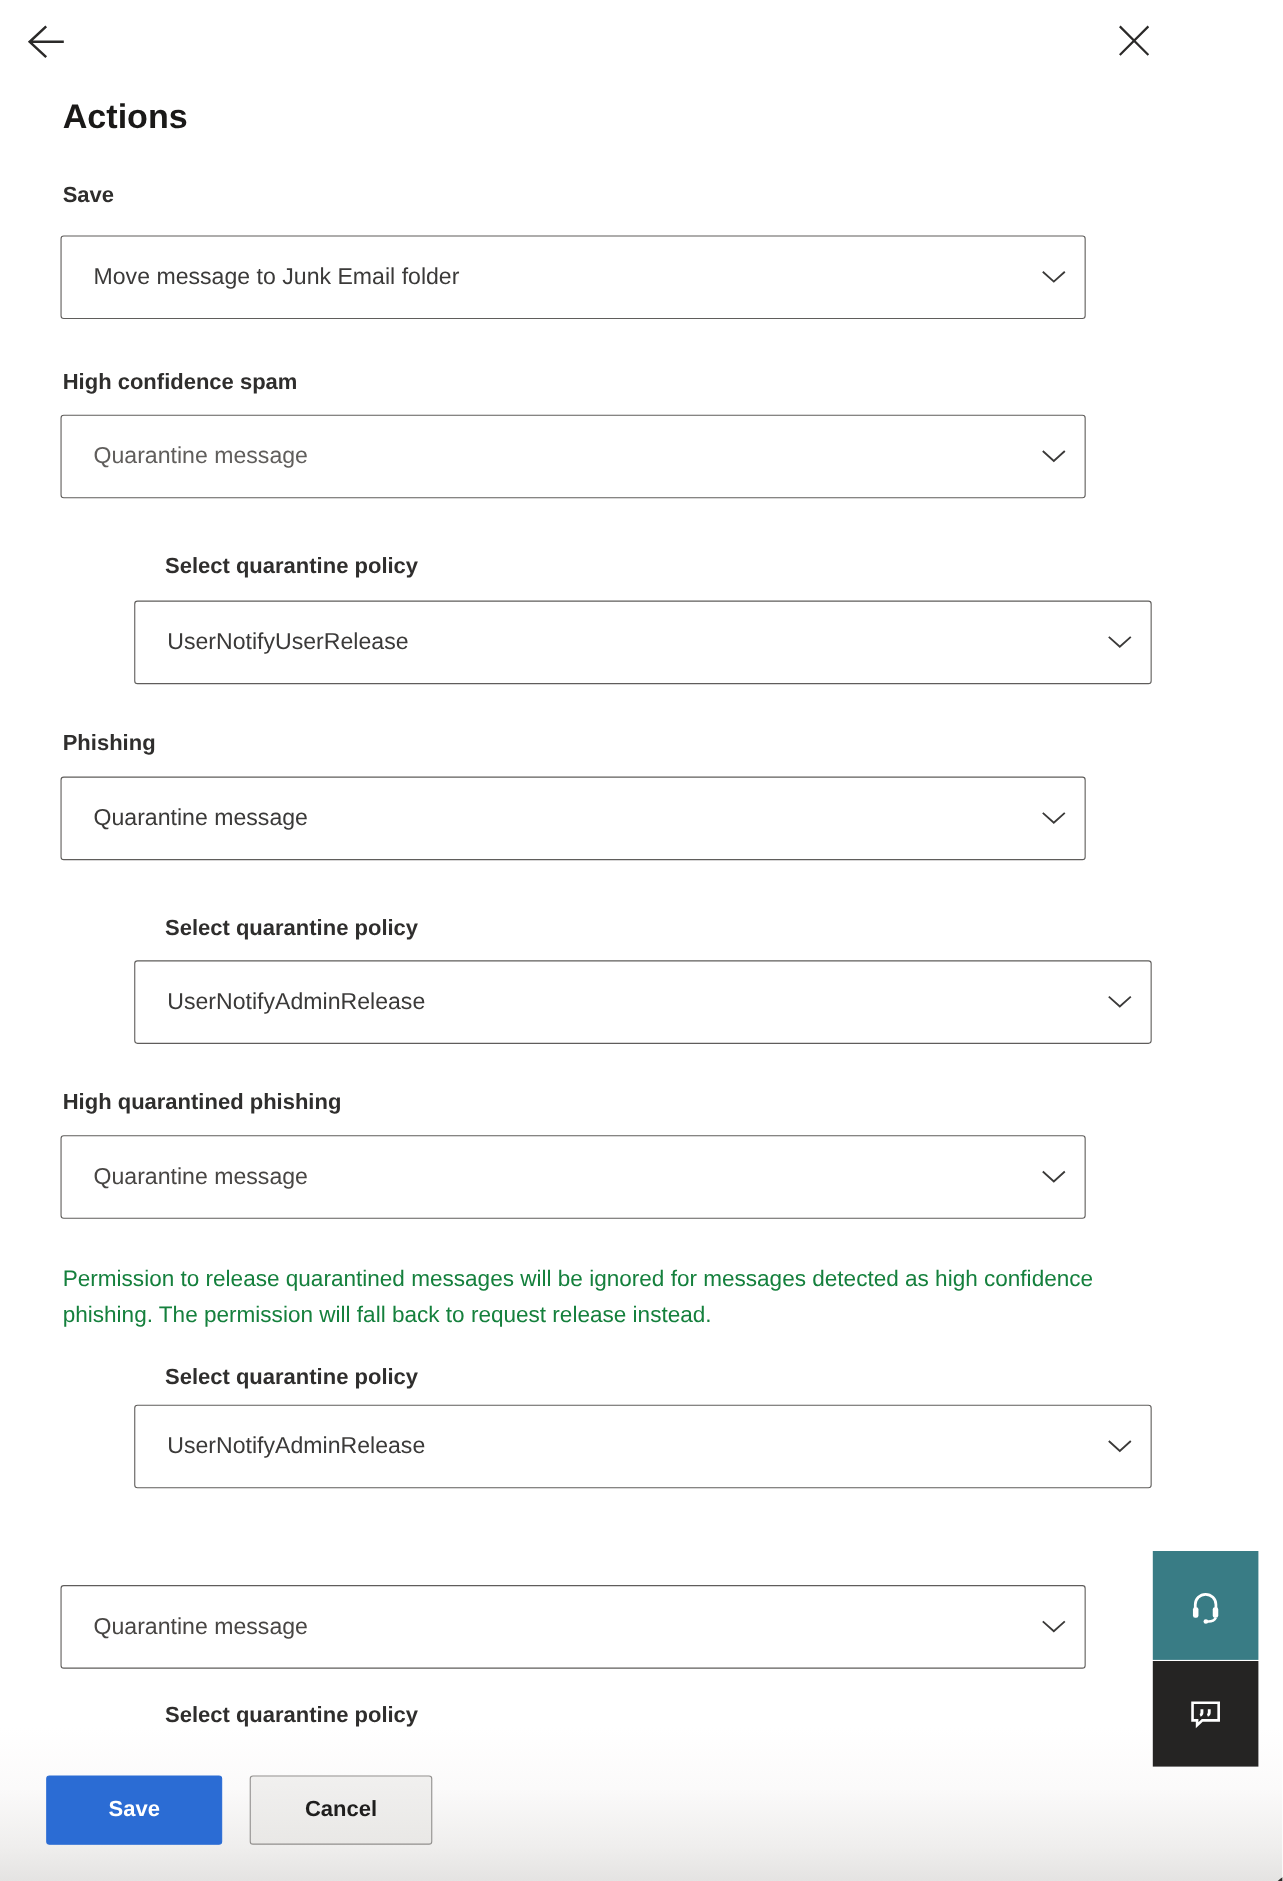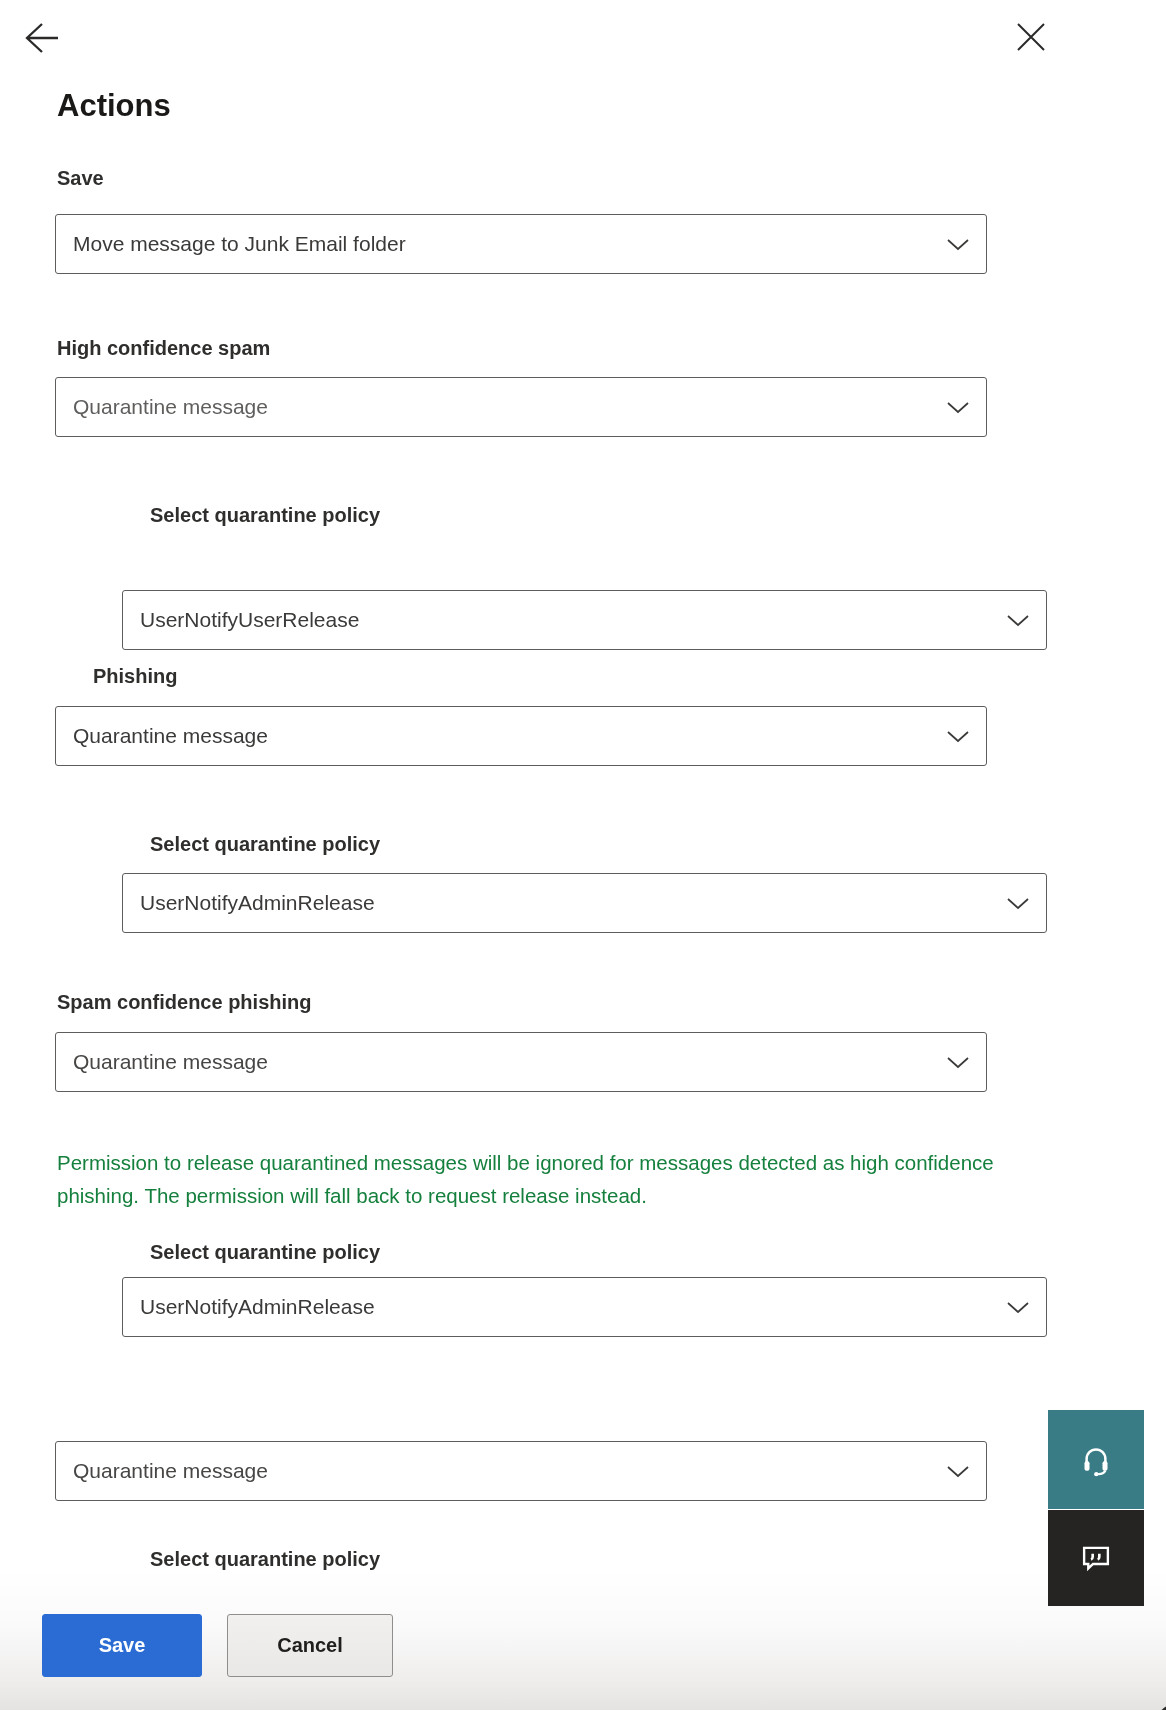--- a/index.html
+++ b/index.html
@@ -11,34 +11,34 @@
   #back-btn{left:22px;top:20px;}
   #close-btn{left:1014px;top:20px;}
   .page-title{
     position:absolute;left:57px;top:88px;font-size:31px;font-weight:700;color:#1a1918;
   }
   .fld-label{
     position:absolute;left:57px;font-size:20px;font-weight:600;color:#2f2e2d;line-height:28px;white-space:nowrap;
   }
   .fld-label.indent{left:122px;margin-left:28px;}
   .dd{
-    position:absolute;left:55px;width:932px;height:60px;box-sizing:border-box;
+    position:absolute;left:55px;width:932px;height:76px;box-sizing:border-box;
     border:1.5px solid #5f5d5b;border-radius:3px;background:#fff;
-    display:flex;align-items:center;padding:0 52px 0 17px;
+    display:flex;align-items:center;padding:0 52px 0 29px;
     font-size:21px;color:#3b3a39;cursor:pointer;white-space:nowrap;
   }
   .dd.indent{left:122px;width:925px;}
   .dd .chev{position:absolute;right:16px;top:50%;transform:translateY(-50%);}
   .dd.muted{color:#605e5c;}
   .dd.medium{color:#484644;}
 
   #lbl-spam{top:164px;}      #dd-spam{top:214px;}
   #lbl-hcs{top:334px;}       #dd-hcs{top:377px;}
-  #lbl-pol1{top:501px;}      #dd-pol1{top:546px;margin-top:44px;}
-  #lbl-phish{top:662px;margin-left:36px;}     #dd-phish{top:706px;}
+  #lbl-pol1{top:501px;}      #dd-pol1{top:546px;}
+  #lbl-phish{top:662px;}     #dd-phish{top:706px;}
   #lbl-pol2{top:830px;}      #dd-pol2{top:873px;}
   #lbl-hcp{top:988px;}       #dd-hcp{top:1032px;}
   #note{position:absolute;left:57px;top:1146px;width:985px;height:68px;overflow:hidden;
         font-size:20.5px;line-height:33px;color:#15803d;}
   #lbl-pol3{top:1238px;}     #dd-pol3{top:1277px;}
   #lbl-bcl{top:1400px;}      #dd-bcl{top:1441px;}
   #lbl-pol4{top:1545px;height:26px;overflow:hidden;}
 
   .footer{
     position:absolute;left:0;top:1570px;width:1166px;height:140px;
@@ -129,21 +129,21 @@
   <div class="fld-label indent" id="lbl-pol2">Select quarantine policy</div>
   <div class="dd indent" id="dd-pol2">
     <span>UserNotifyAdminRelease</span>
     <span class="chev">
       <svg width="24" height="13" viewBox="0 0 24 13">
           <path d="M2 2 L12 11 L22 2" fill="none" stroke="#3b3a39" stroke-width="1.7"></path>
         </svg>
     </span>
   </div>
 
-  <div class="fld-label" id="lbl-hcp">Spam confidence phishing</div>
+  <div class="fld-label" id="lbl-hcp">High quarantined phishing</div>
   <div class="dd medium" id="dd-hcp">
     <span>Quarantine message</span>
     <span class="chev">
       <svg width="24" height="13" viewBox="0 0 24 13">
           <path d="M2 2 L12 11 L22 2" fill="none" stroke="#3b3a39" stroke-width="1.7"></path>
         </svg>
     </span>
   </div>
 
   <div id="note">Permission to release quarantined messages will be ignored for messages detected as high confidence phishing. The permission will fall back to request release instead.</div>

